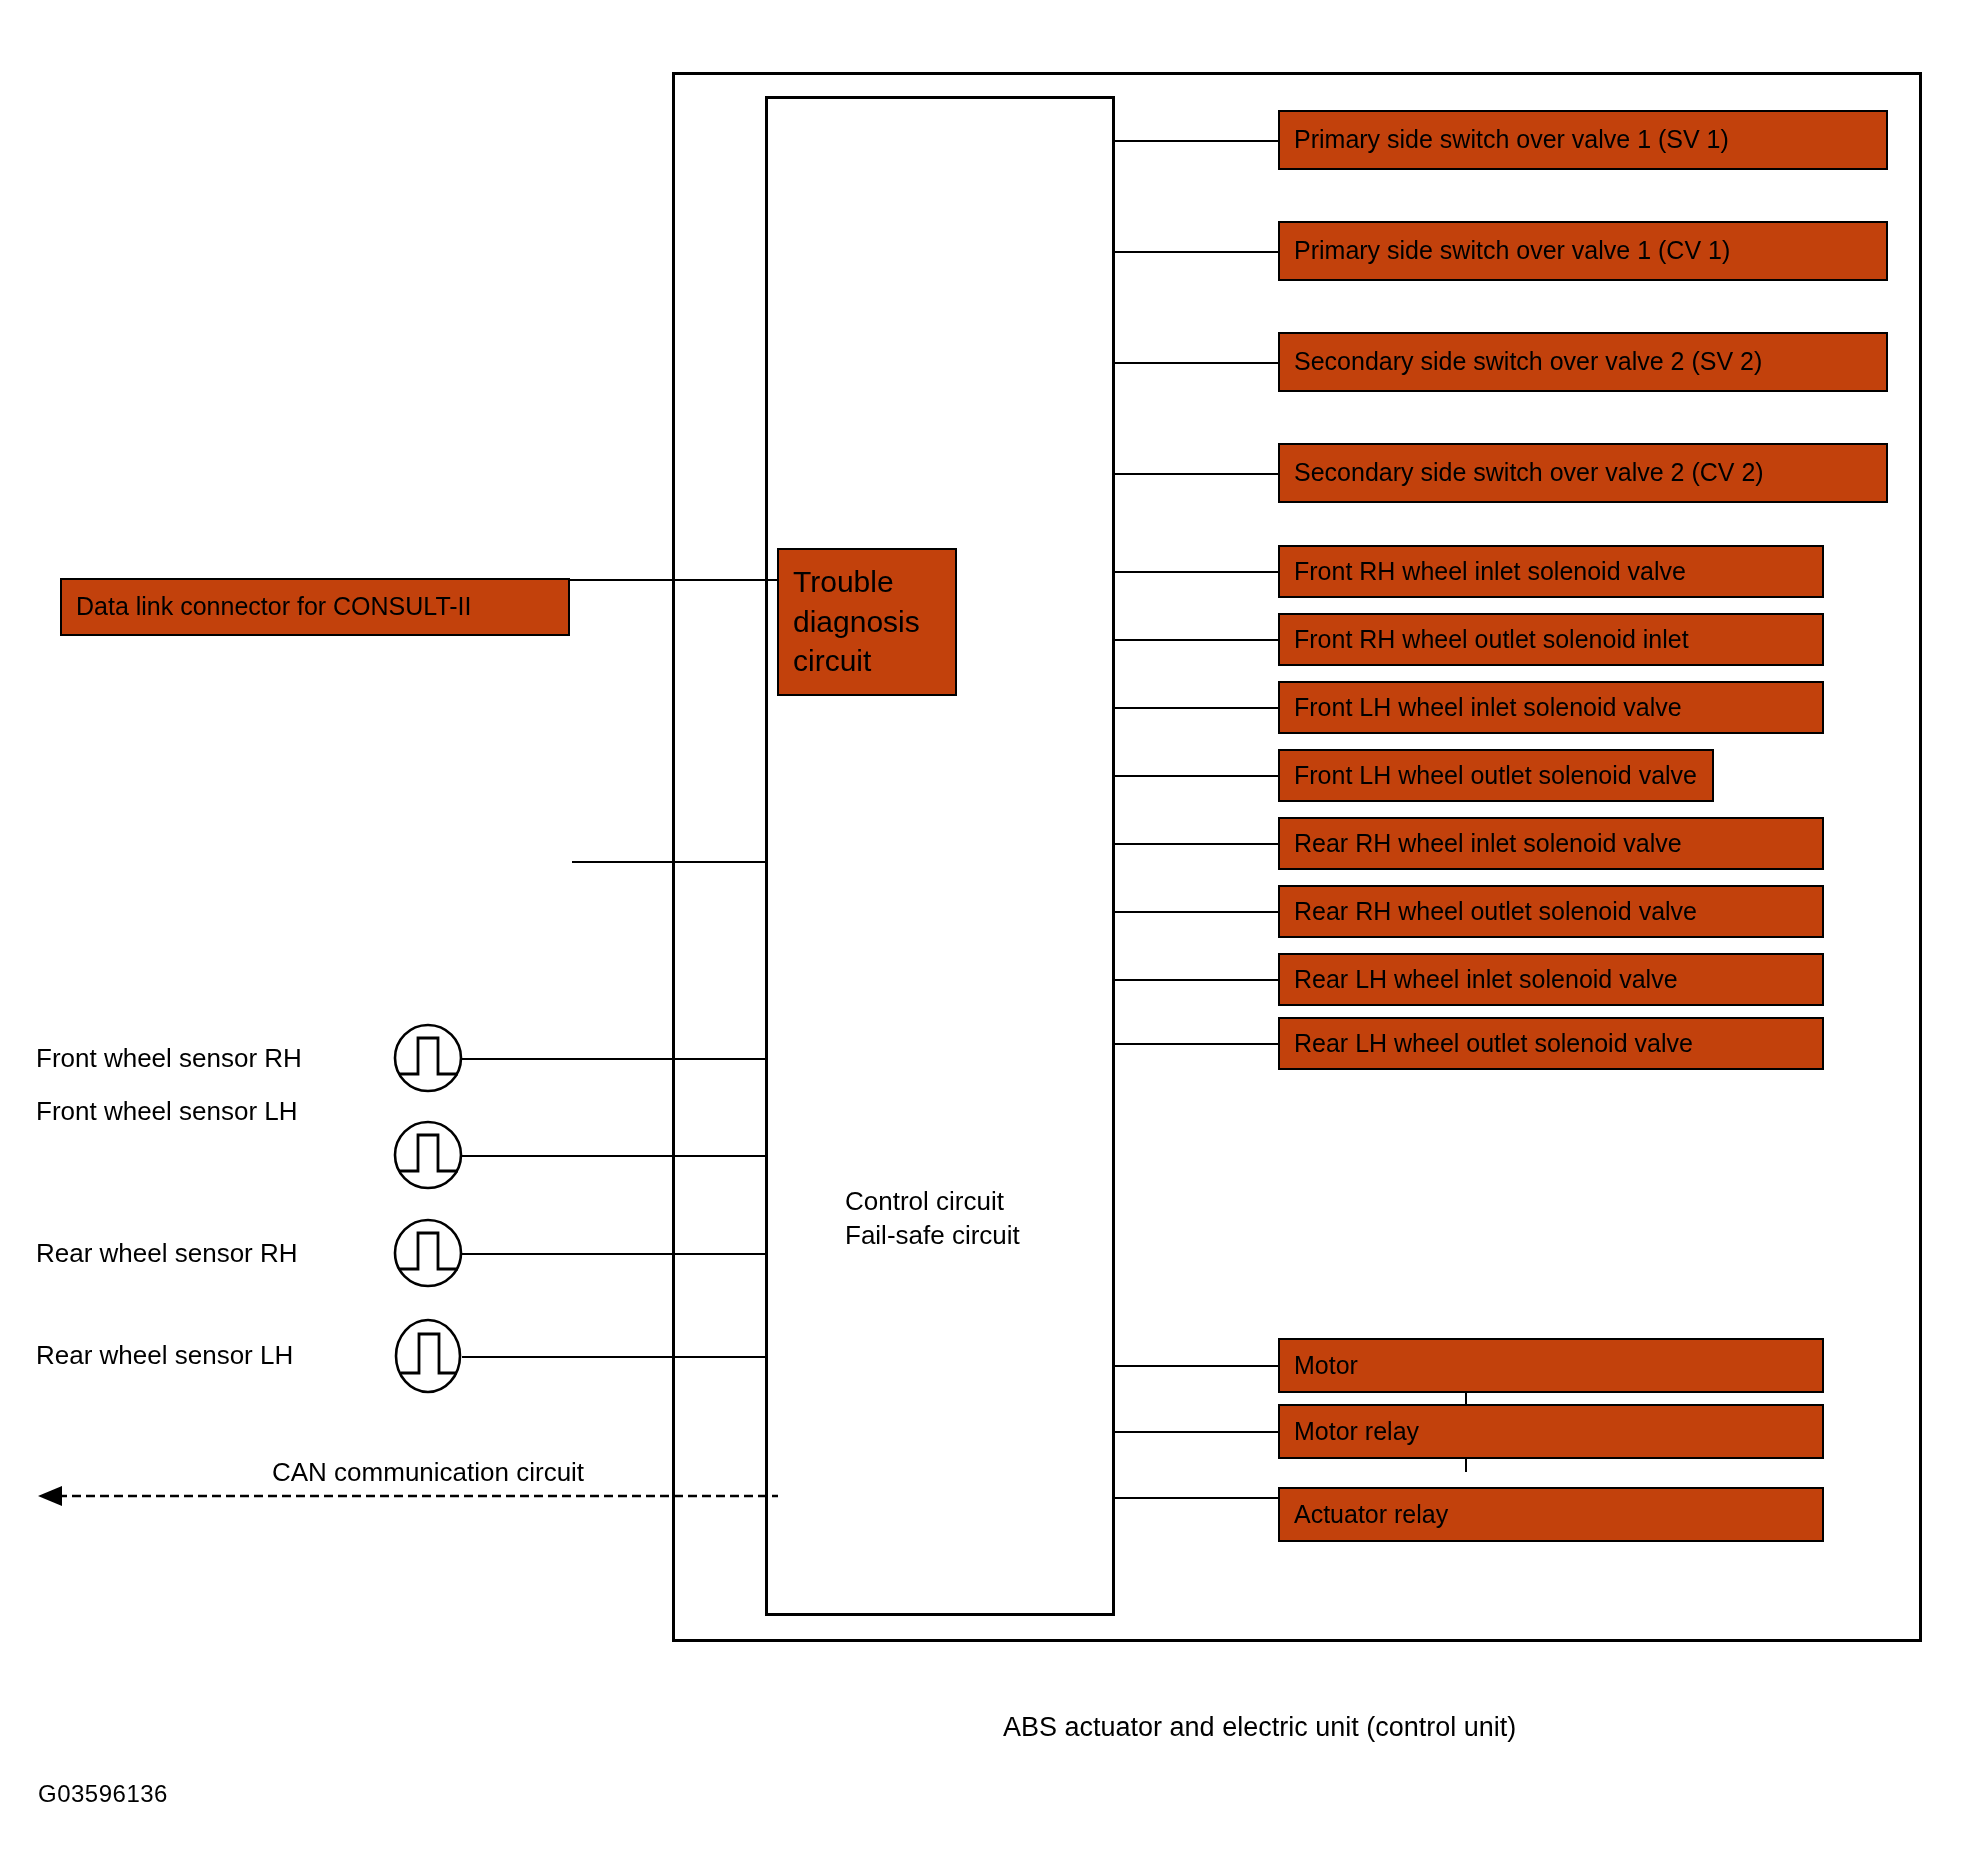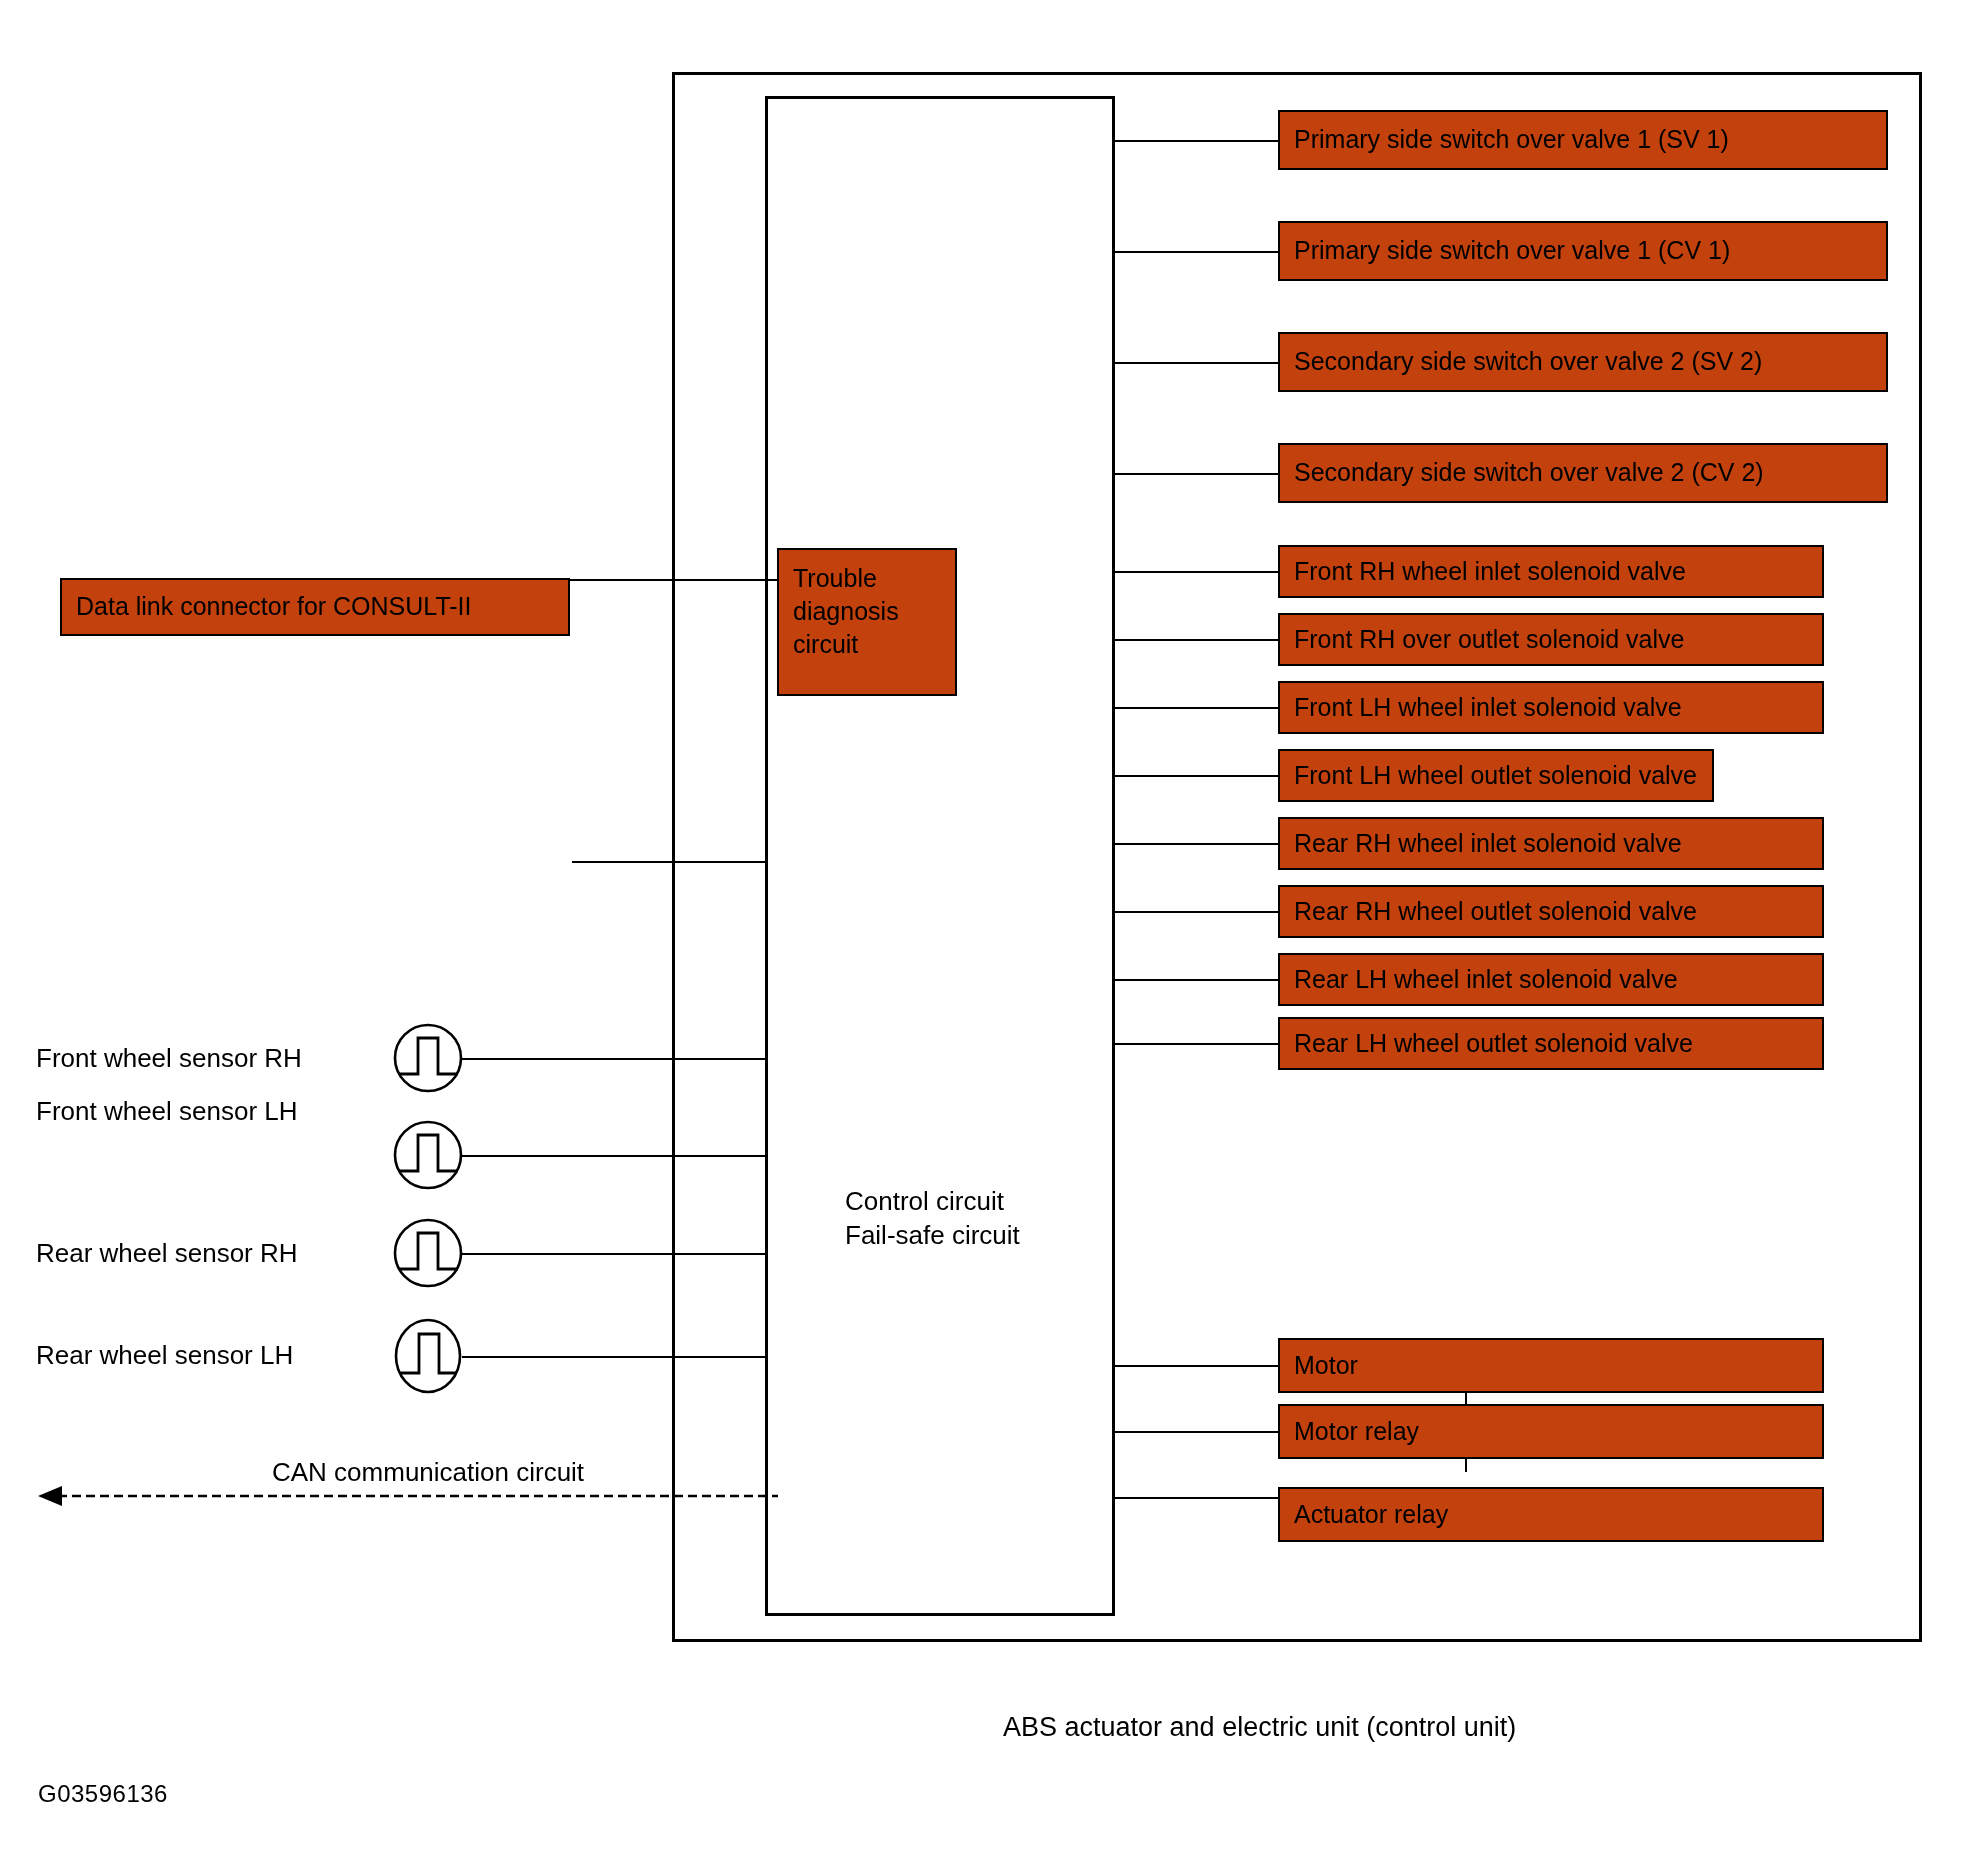--- a/index.html
+++ b/index.html
@@ -23,21 +23,21 @@
 </head>
 <body>
 
 <div id="stage">
 
   <div class="outer" style="left:672px;top:72px;width:1250px;height:1570px;"></div>
 
   <div class="ctrl" style="left:765px;top:96px;width:350px;height:1520px;"></div>
 
   <div class="box" style="left:777px;top:548px;width:180px;height:148px;align-items:flex-start;">
-    <div style="padding:12px 0 0 14px;font-size:25px;line-height:1.32;">
+    <div style="padding:12px 0 0 14px;font-size:30px;line-height:1.32;">
       <div>Trouble</div>
       <div>diagnosis</div>
       <div>circuit</div>
     </div>
   </div>
 
   <div class="ctrltxt" style="left:845px;top:1185px;">
     <div>Control circuit</div>
     <div>Fail-safe circuit</div>
   </div>
@@ -112,21 +112,21 @@
     <span class="lbl">Secondary side  switch over valve 2 (CV 2)</span>
   </div>
   <div class="hline" style="left:1115px;top:473px;width:163px;"></div>
 
   <div class="box" style="left:1278px;top:545px;width:546px;height:53px;">
     <span class="lbl">Front RH wheel inlet solenoid valve</span>
   </div>
   <div class="hline" style="left:1115px;top:571px;width:163px;"></div>
 
   <div class="box" style="left:1278px;top:613px;width:546px;height:53px;">
-    <span class="lbl">Front RH over outlet solenoid valve</span>
+    <span class="lbl">Front RH wheel outlet solenoid inlet</span>
   </div>
   <div class="hline" style="left:1115px;top:639px;width:163px;"></div>
 
   <div class="box" style="left:1278px;top:681px;width:546px;height:53px;">
     <span class="lbl">Front LH wheel inlet solenoid valve</span>
   </div>
   <div class="hline" style="left:1115px;top:707px;width:163px;"></div>
 
   <div class="box" style="left:1278px;top:749px;width:436px;height:53px;">
     <span class="lbl">Front LH wheel outlet solenoid valve</span>

